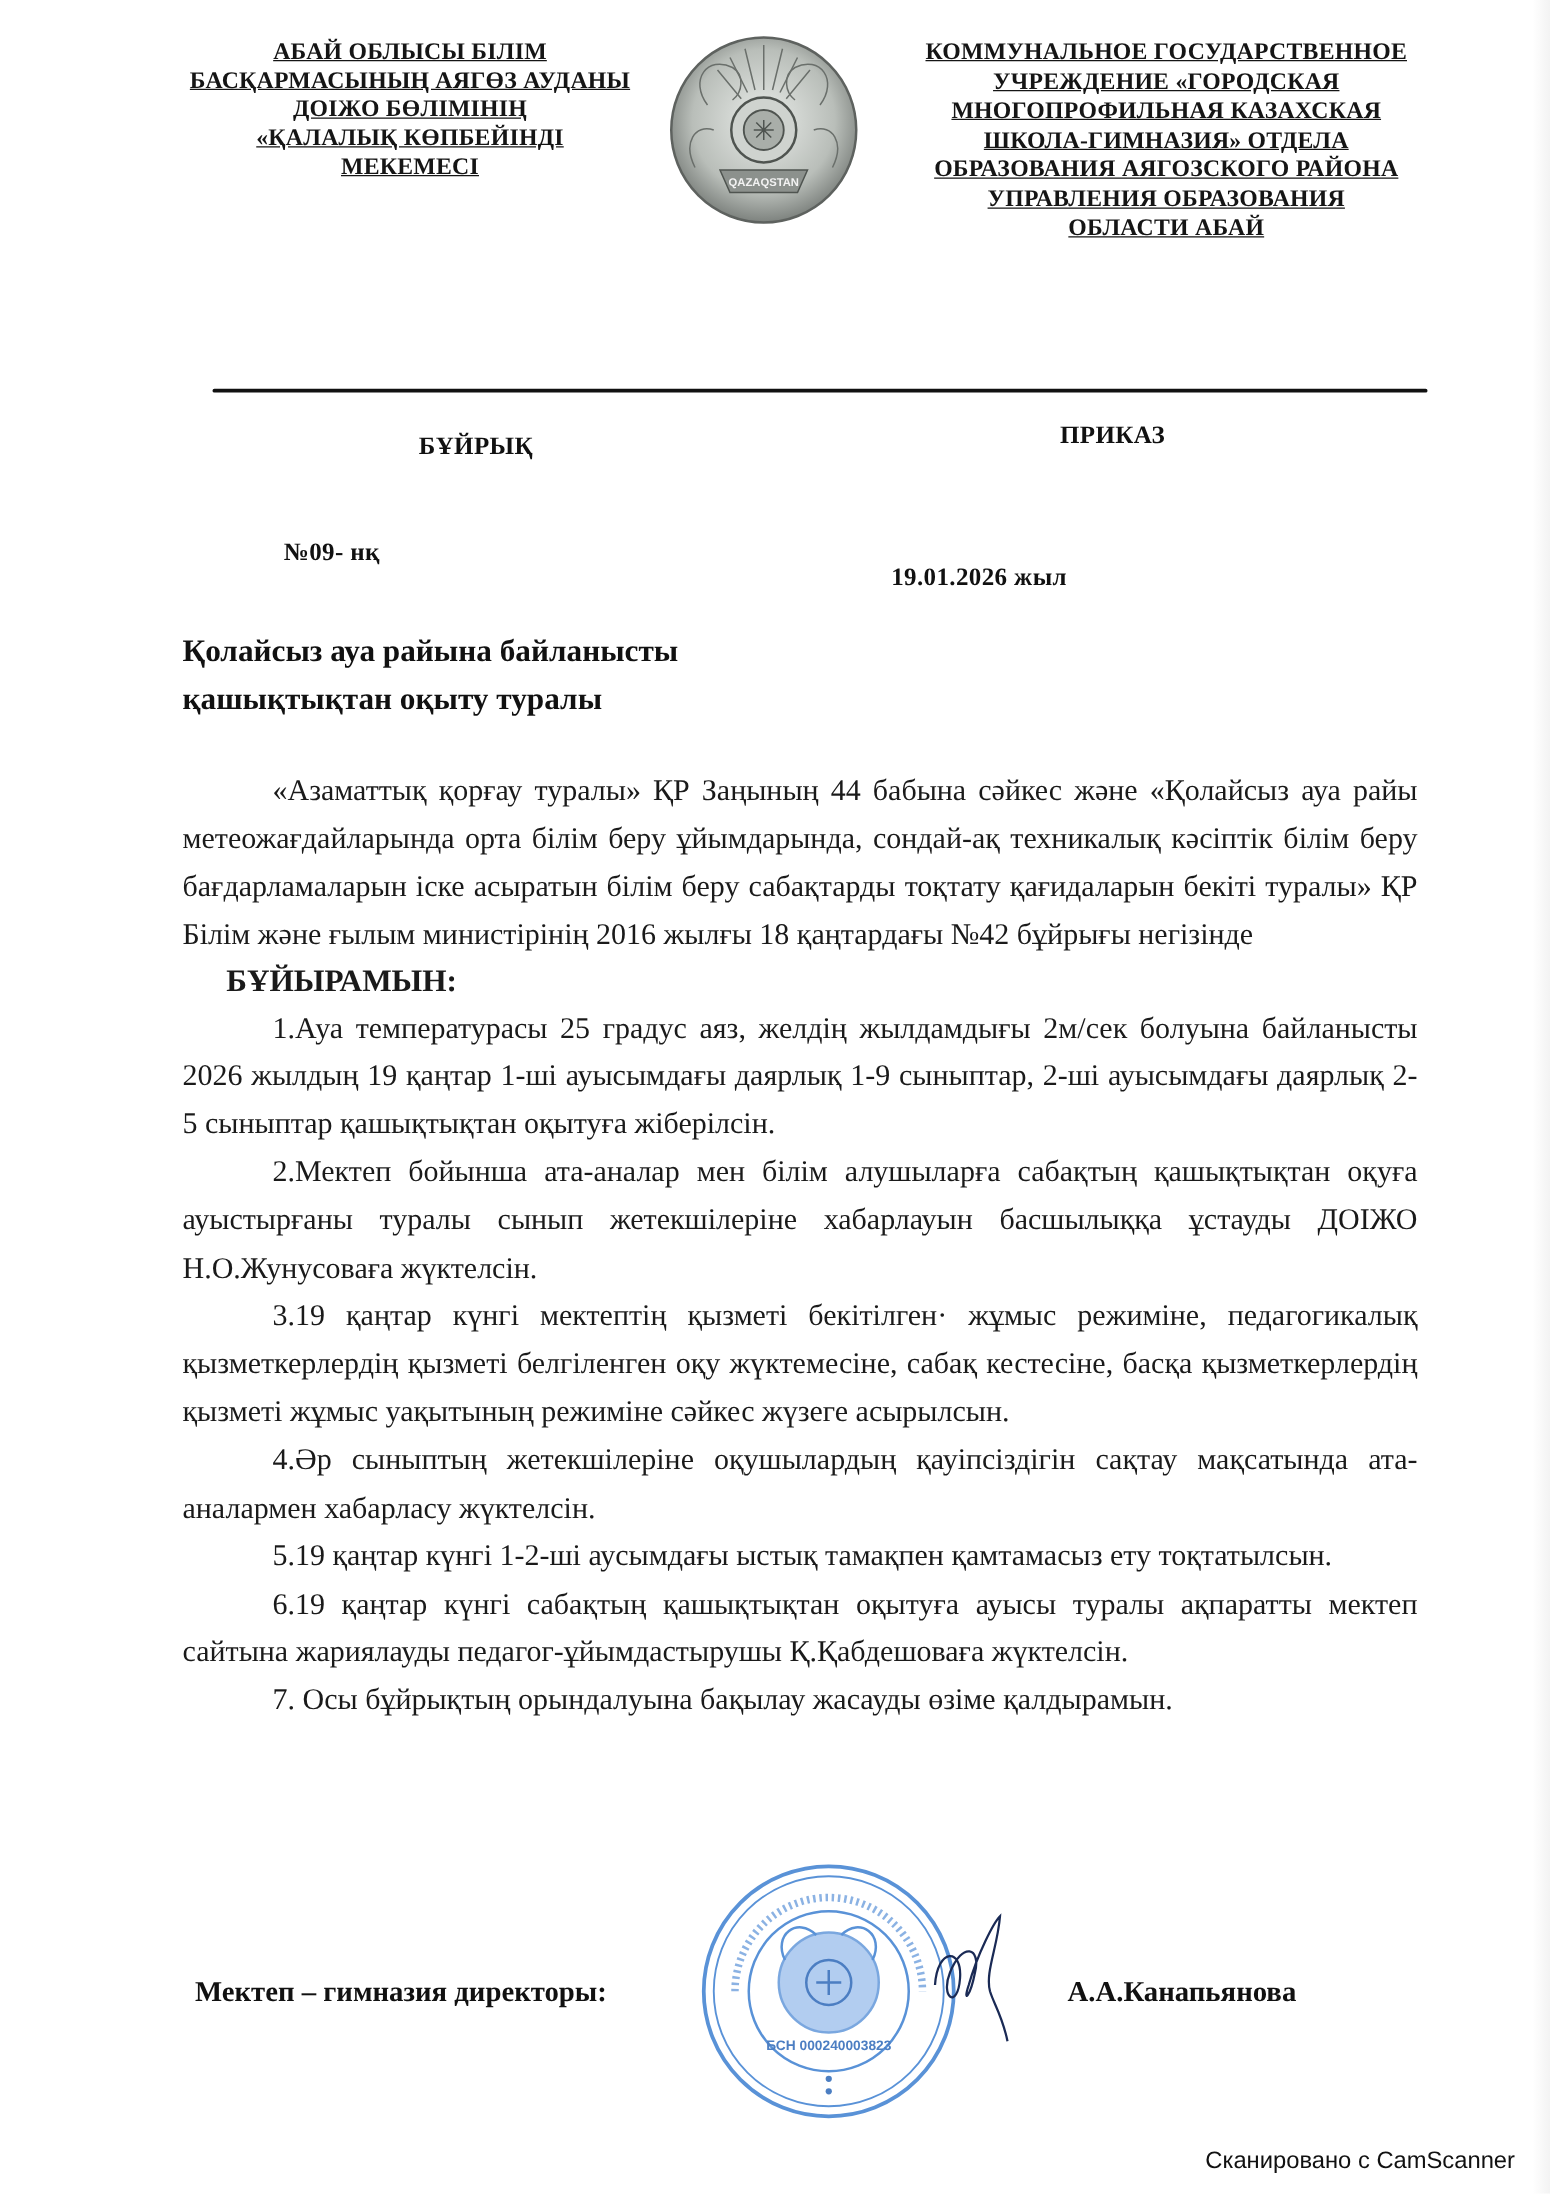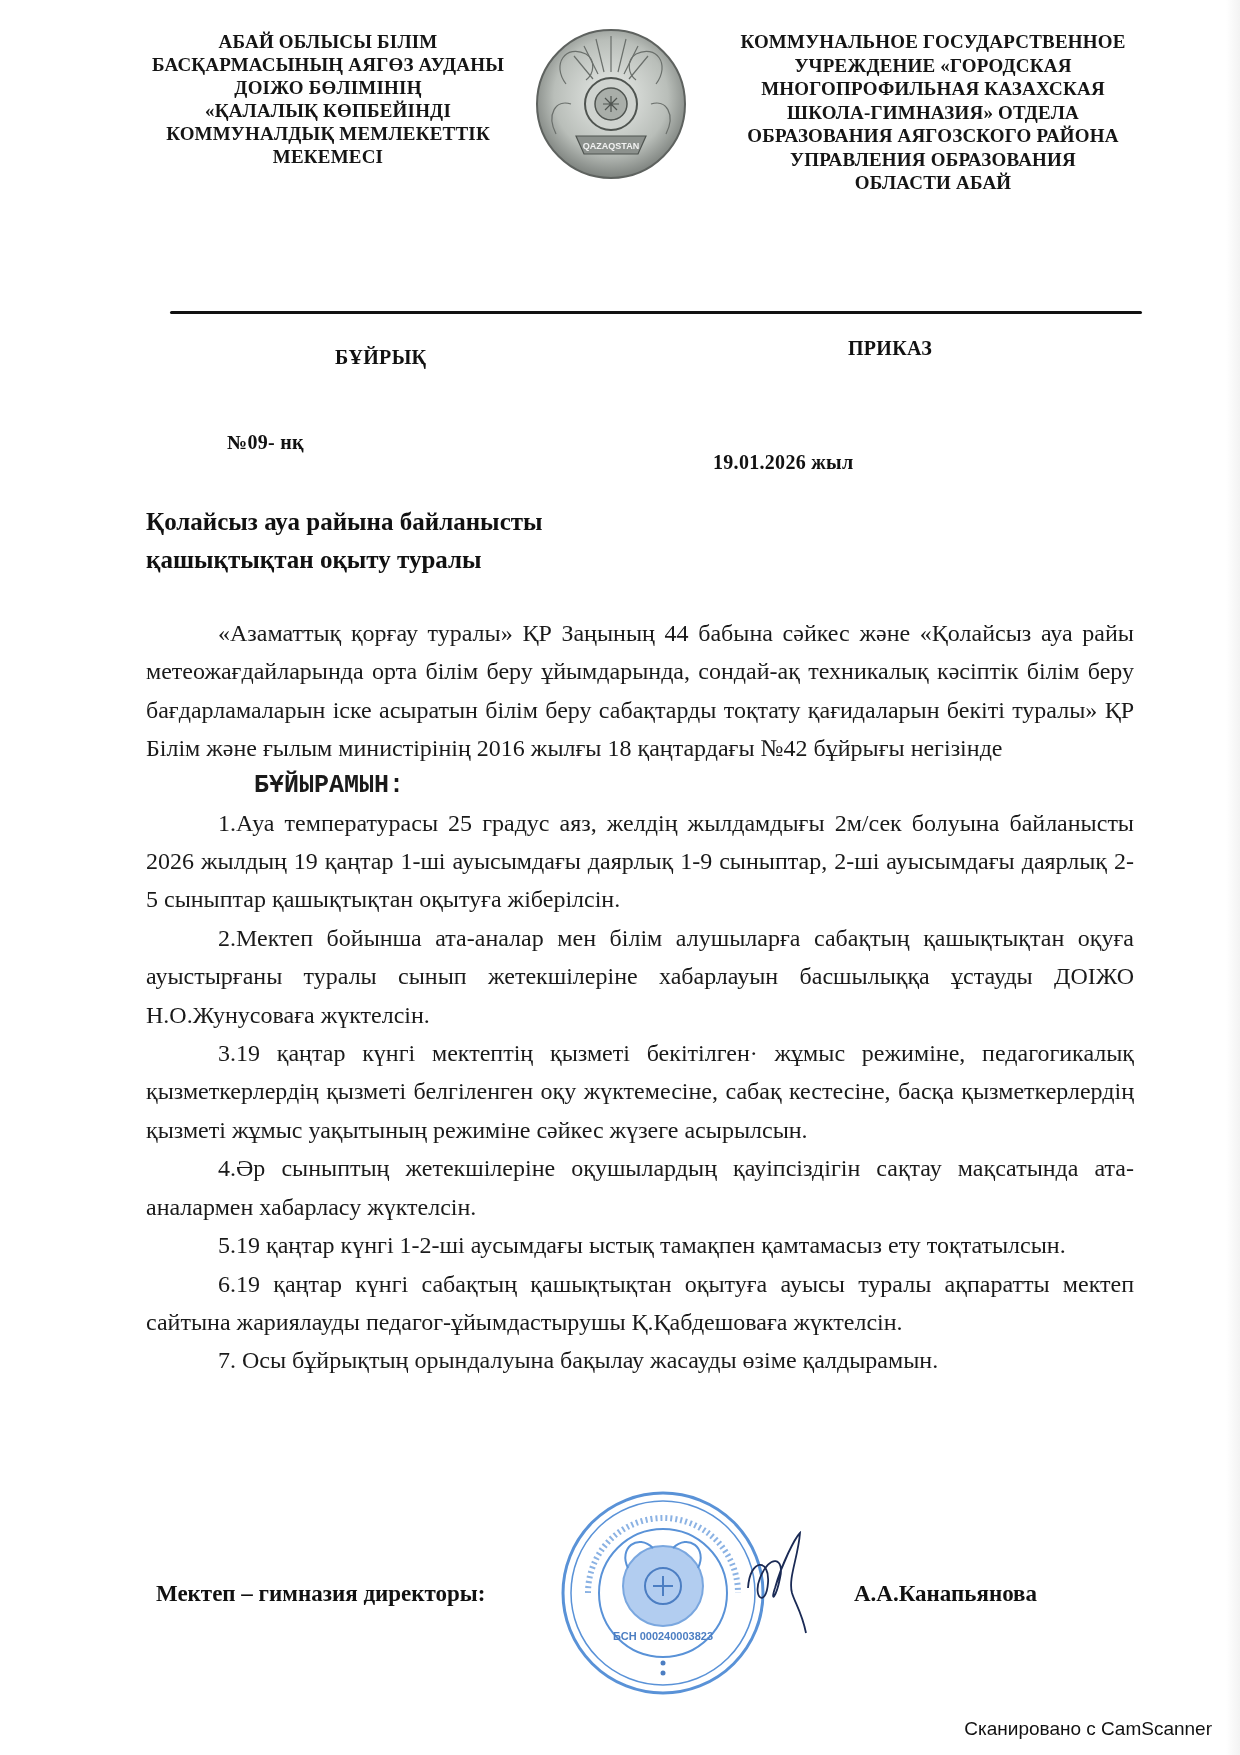--- a/index.html
+++ b/index.html
@@ -7,41 +7,41 @@
       width: 1240px; height: 1755px; background: #ffffff; position: relative; overflow: hidden;
       font-family: "Liberation Serif", "DejaVu Serif", serif; color: #111;
     }
     .page { position: absolute; left: 0; top: 0; width: 1240px; height: 1755px; }
     .hdr-block {
       position: absolute; top: 30px; font-weight: bold; text-align: center;
       font-size: 19px; line-height: 23px; letter-spacing: 0.2px; color: #151515;
     }
     .hdr-left { left: 128px; width: 400px; }
     .hdr-right { left: 718px; width: 430px; top: 30px; line-height: 23.5px; }
-    .hdr-line { display: block; white-space: nowrap; }
+    .hdr-line { display: block; white-space: nowrap; text-decoration: underline; }
     .emblem { position: absolute; left: 526px; top: 24px; width: 170px; height: 160px; }
     .rule { position: absolute; left: 170px; top: 311px; width: 972px; height: 3px; background: #111; border-radius: 2px; }
     .title-kz, .title-ru, .num, .date {
       position: absolute; font-weight: bold; font-size: 20px; letter-spacing: 0.3px;
       font-family: "Liberation Serif", serif;
     }
     .title-kz { left: 335px; top: 346px; }
     .title-ru { left: 848px; top: 337px; }
     .num { left: 227px; top: 431px; }
     .date { left: 713px; top: 431px; margin-top: 20px; }
     .subject {
       position: absolute; left: 146px; top: 503px; font-weight: bold; font-size: 25px; line-height: 38px;
     }
     .subject span { display: block; }
     .body {
       position: absolute; left: 146px; width: 988px; top: 614px; font-size: 24px; line-height: 38.4px;
       text-align: justify; color: #1a1a1a;
     }
     .para { text-indent: 72px; margin: 0; }
-    .order-word { font-weight: bold; font-size: 25px; margin-left: 108px; display: block; line-height: 36px; font-family: Liberation Mono, monospace; }
+    .order-word { font-weight: bold; font-size: 25px; margin-left: 35px; display: block; line-height: 36px; }
     .sign-row { position: absolute; top: 1581px; left: 156px; width: 940px; font-weight: bold; font-size: 23px; }
     .sign-title { position: absolute; left: 0; top: 0; white-space: nowrap; }
     .sign-name { position: absolute; left: 698px; top: 0; white-space: nowrap; }
     .seal { position: absolute; left: 558px; top: 1488px; width: 210px; height: 210px; opacity: 0.85; }
     .signature { position: absolute; left: 740px; top: 1528px; width: 80px; height: 110px; }
     .watermark {
       position: absolute; right: 28px; top: 1718px; font-family: "Liberation Sans", "DejaVu Sans", sans-serif;
       font-size: 19px; color: #111;
     }
     .edge-shade { position: absolute; right: 0; top: 0; width: 14px; height: 1755px;
@@ -50,21 +50,20 @@
 </head>
 <body>
 
 <div class="page">
 
   <div class="hdr-block hdr-left">
     <span class="hdr-line">АБАЙ  ОБЛЫСЫ БІЛІМ</span>
     <span class="hdr-line">БАСҚАРМАСЫНЫҢ АЯГӨЗ АУДАНЫ</span>
     <span class="hdr-line">ДОІЖО БӨЛІМІНІҢ</span>
     <span class="hdr-line">«ҚАЛАЛЫҚ КӨПБЕЙІНДІ</span>
-    <span class="hdr-line">КОММУНАЛДЫҚ МЕМЛЕКЕТТІК</span>
     <span class="hdr-line">МЕКЕМЕСІ</span>
   </div>
 
   <svg class="emblem" viewBox="0 0 170 160">
     <defs>
       <radialGradient id="eg" cx="50%" cy="45%" r="55%">
         <stop offset="0%" stop-color="#e9ece9"></stop>
         <stop offset="70%" stop-color="#b9beb9"></stop>
         <stop offset="100%" stop-color="#7d827e"></stop>
       </radialGradient>

